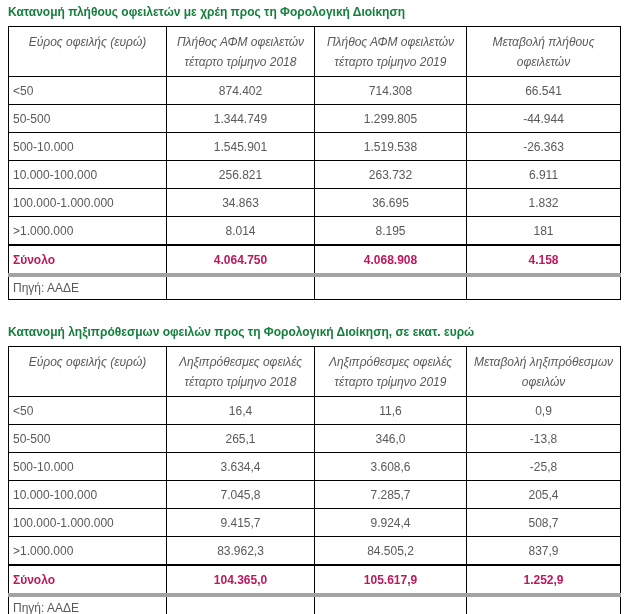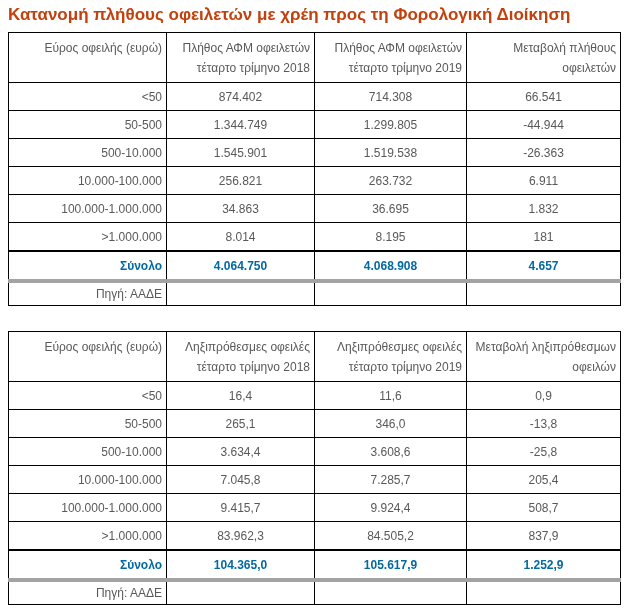--- a/index.html
+++ b/index.html
@@ -10,60 +10,61 @@
   }
   .page {
     width: 630px;
     height: 614px;
     box-sizing: border-box;
     padding: 5px 8px 0 8px;
     background: #ffffff;
     overflow: hidden;
   }
   .table-title {
-    font-size: 17px;
+    font-size: 12px;
     font-weight: bold;
-    color: #c2410c;
+    color: #15803d;
     margin: 0 0 7px 0;
     letter-spacing: 0;
   }
   table.data-table {
     width: 612px;
     border-collapse: collapse;
     table-layout: fixed;
   }
   table.data-table th,
   table.data-table td {
     border: 1px solid #000000;
     color: #595959;
     font-size: 12px;
     font-weight: normal;
   }
   table.data-table th {
-    text-align: right;
+    text-align: center;
     vertical-align: top;
     padding: 5px 4px 4px 4px;
+    font-style: italic;
   }
   table.data-table th .line {
     display: block;
     line-height: 20px;
     white-space: nowrap;
   }
   table.data-table td {
     text-align: center;
     height: 27px;
     padding: 0 4px;
     vertical-align: middle;
   }
   table.data-table td.label {
-    text-align: right;
+    text-align: left;
   }
   tr.total-row td {
     font-weight: bold;
-    color: #0369a1;
+    color: #be185d;
     border-top: 2px solid #000000;
     border-bottom: 1px solid #8c8c8c;
   }
   tr.source-row td {
     border-top: 4px solid #a3a3a3;
     height: 22px;
   }
   .section-2 {
     margin-top: 25px;
   }
@@ -137,33 +138,34 @@
         <tr>
           <td class="label">&gt;1.000.000</td>
           <td>8.014</td>
           <td>8.195</td>
           <td>181</td>
         </tr>
         <tr class="total-row">
           <td class="label">Σύνολο</td>
           <td>4.064.750</td>
           <td>4.068.908</td>
-          <td>4.657</td>
+          <td>4.158</td>
         </tr>
         <tr class="source-row">
           <td class="label">Πηγή: ΑΑΔΕ</td>
           <td></td>
           <td></td>
           <td></td>
         </tr>
       </tbody>
     </table>
   </div>
 
   <div class="section-2">
+    <h2 class="table-title">Κατανομή ληξιπρόθεσμων οφειλών προς τη Φορολογική Διοίκηση, σε εκατ. ευρώ</h2>
 
     <table class="data-table">
       <colgroup>
         <col style="width:158px">
           <col style="width:148px">
           <col style="width:152px">
           <col style="width:154px">
       </colgroup>
       <thead>
         <tr>

